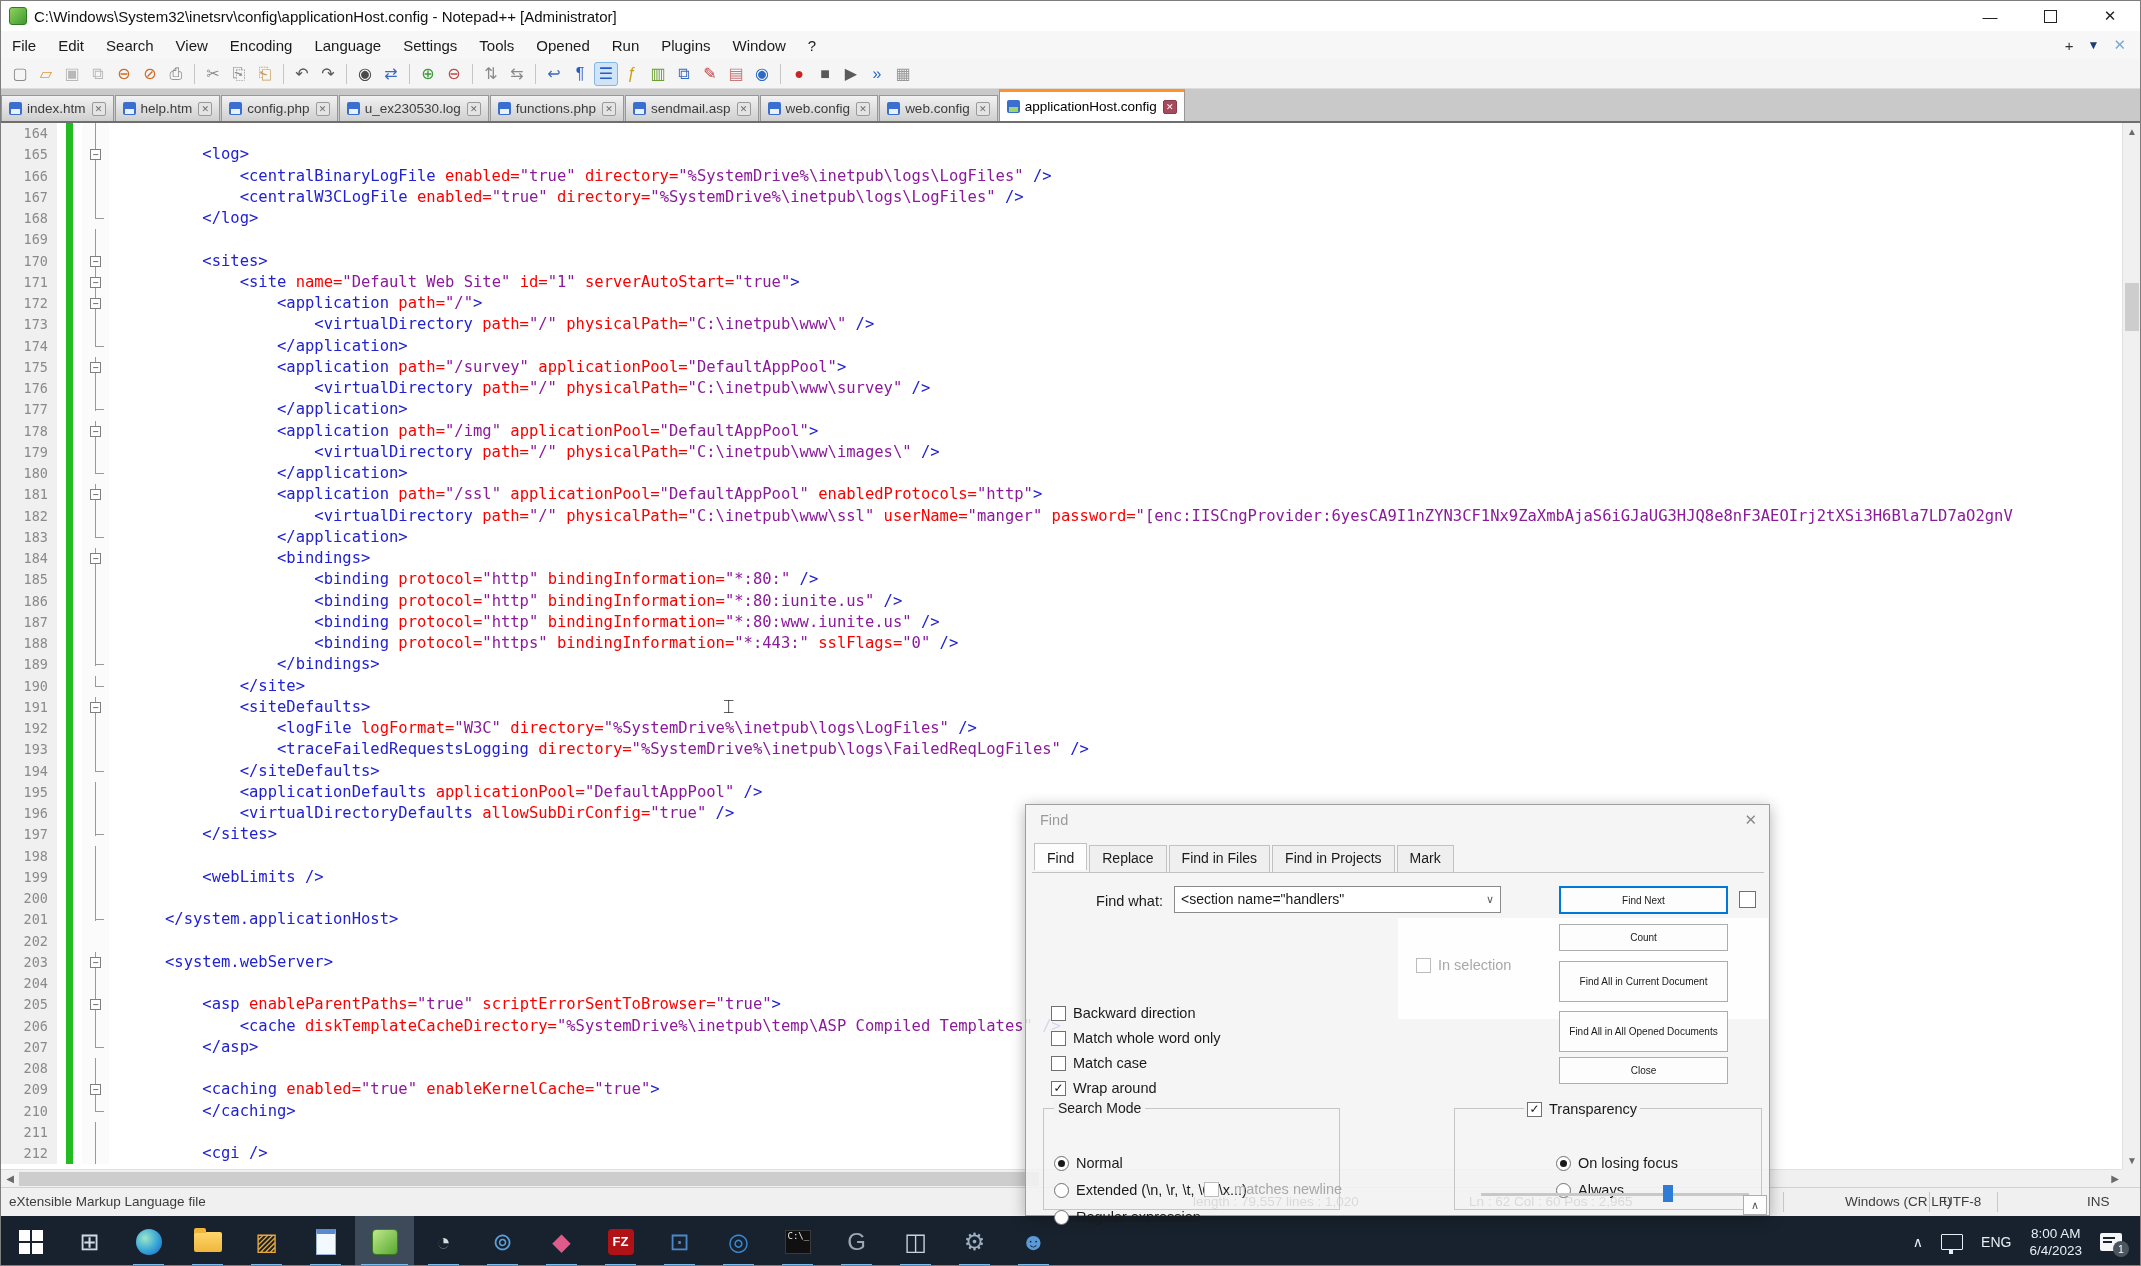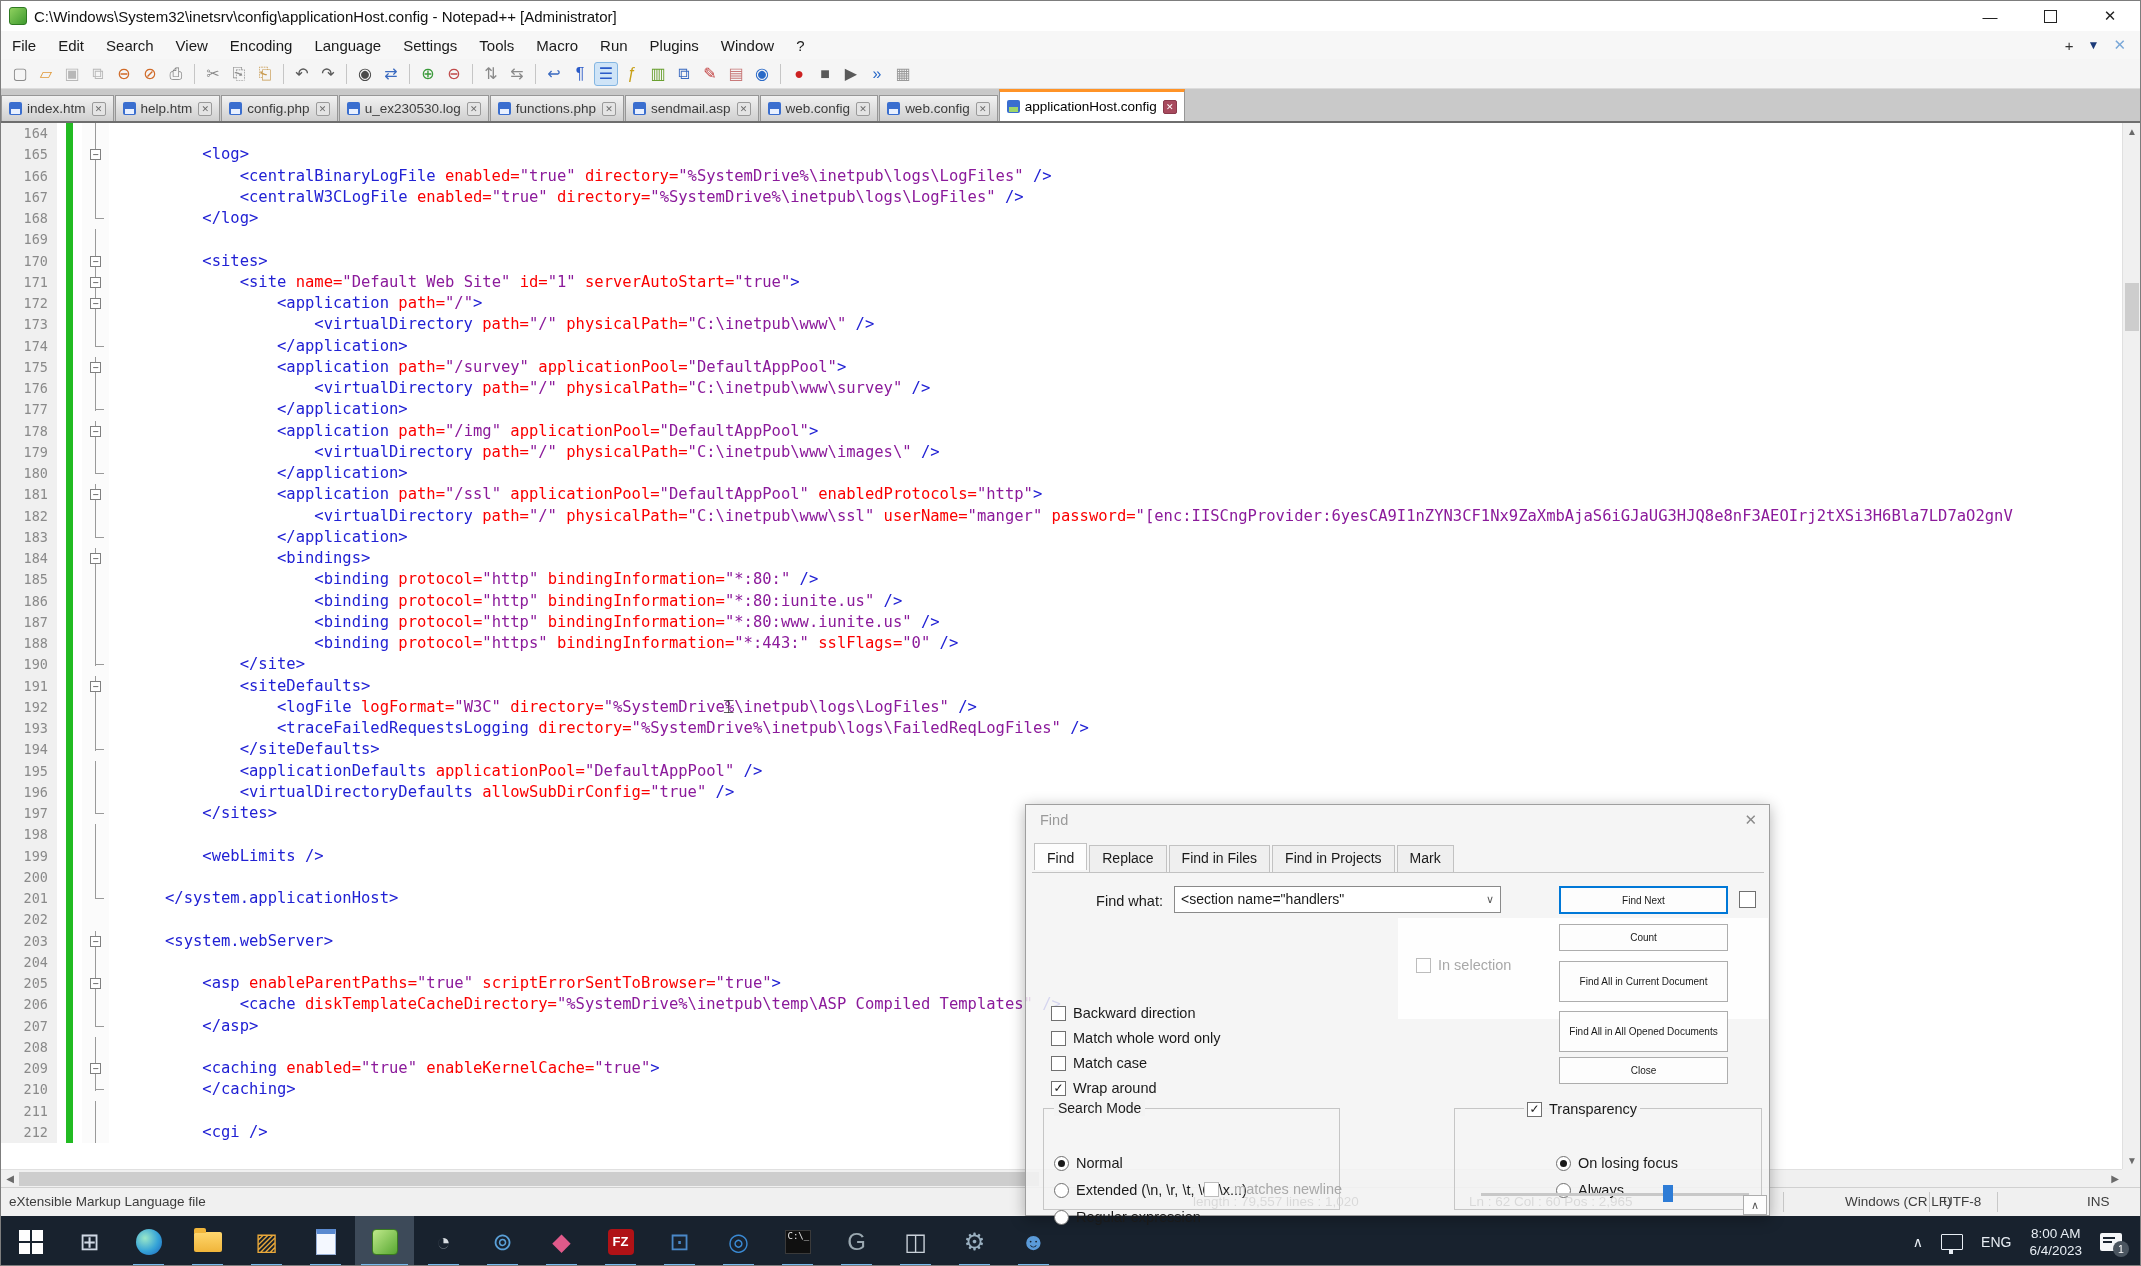--- a/index.html
+++ b/index.html
@@ -133,21 +133,21 @@
   <div id="menubar">
 
     <div class="menu-item">File</div>
       <div class="menu-item">Edit</div>
       <div class="menu-item">Search</div>
       <div class="menu-item">View</div>
       <div class="menu-item">Encoding</div>
       <div class="menu-item">Language</div>
       <div class="menu-item">Settings</div>
       <div class="menu-item">Tools</div>
-      <div class="menu-item">Macro</div>
+      <div class="menu-item">Opened</div>
       <div class="menu-item">Run</div>
       <div class="menu-item">Plugins</div>
       <div class="menu-item">Window</div>
       <div class="menu-item">?</div>
       <div id="menubar-right">
       <span id="tab-plus">+</span>
       <span id="tab-drop">▼</span>
       <span id="tab-x">✕</span>
     </div>
   </div>
@@ -261,20 +261,21 @@
       <div class="line"><span class="lnum">179</span><span class="chg"></span><span class="fold"><i class="vl"></i></span><span class="codeln"><span class="tk-p">                </span><span class="tk-t">&lt;virtualDirectory</span><span class="tk-a"> path=</span><span class="tk-v">"/"</span><span class="tk-a"> physicalPath=</span><span class="tk-v">"C:\inetpub\www\images\"</span><span class="tk-t"> /&gt;</span></span></div>
       <div class="line"><span class="lnum">180</span><span class="chg"></span><span class="fold"><i class="vl half"></i><i class="hl"></i></span><span class="codeln"><span class="tk-p">            </span><span class="tk-t">&lt;/application&gt;</span></span></div>
       <div class="line"><span class="lnum">181</span><span class="chg"></span><span class="fold"><i class="vl"></i><i class="fbx">−</i></span><span class="codeln"><span class="tk-p">            </span><span class="tk-t">&lt;application</span><span class="tk-a"> path=</span><span class="tk-v">"/ssl"</span><span class="tk-a"> applicationPool=</span><span class="tk-v">"DefaultAppPool"</span><span class="tk-a"> enabledProtocols=</span><span class="tk-v">"http"</span><span class="tk-t">&gt;</span></span></div>
       <div class="line"><span class="lnum">182</span><span class="chg"></span><span class="fold"><i class="vl"></i></span><span class="codeln"><span class="tk-p">                </span><span class="tk-t">&lt;virtualDirectory</span><span class="tk-a"> path=</span><span class="tk-v">"/"</span><span class="tk-a"> physicalPath=</span><span class="tk-v">"C:\inetpub\www\ssl"</span><span class="tk-a"> userName=</span><span class="tk-v">"manger"</span><span class="tk-a"> password=</span><span class="tk-v">"[enc:IISCngProvider:6yesCA9I1nZYN3CF1Nx9ZaXmbAjaS6iGJaUG3HJQ8e8nF3AEOIrj2tXSi3H6Bla7LD7aO2gnV</span></span></div>
       <div class="line"><span class="lnum">183</span><span class="chg"></span><span class="fold"><i class="vl half"></i><i class="hl"></i></span><span class="codeln"><span class="tk-p">            </span><span class="tk-t">&lt;/application&gt;</span></span></div>
       <div class="line"><span class="lnum">184</span><span class="chg"></span><span class="fold"><i class="vl"></i><i class="fbx">−</i></span><span class="codeln"><span class="tk-p">            </span><span class="tk-t">&lt;bindings&gt;</span></span></div>
       <div class="line"><span class="lnum">185</span><span class="chg"></span><span class="fold"><i class="vl"></i></span><span class="codeln"><span class="tk-p">                </span><span class="tk-t">&lt;binding</span><span class="tk-a"> protocol=</span><span class="tk-v">"http"</span><span class="tk-a"> bindingInformation=</span><span class="tk-v">"*:80:"</span><span class="tk-t"> /&gt;</span></span></div>
       <div class="line"><span class="lnum">186</span><span class="chg"></span><span class="fold"><i class="vl"></i></span><span class="codeln"><span class="tk-p">                </span><span class="tk-t">&lt;binding</span><span class="tk-a"> protocol=</span><span class="tk-v">"http"</span><span class="tk-a"> bindingInformation=</span><span class="tk-v">"*:80:iunite.us"</span><span class="tk-t"> /&gt;</span></span></div>
       <div class="line"><span class="lnum">187</span><span class="chg"></span><span class="fold"><i class="vl"></i></span><span class="codeln"><span class="tk-p">                </span><span class="tk-t">&lt;binding</span><span class="tk-a"> protocol=</span><span class="tk-v">"http"</span><span class="tk-a"> bindingInformation=</span><span class="tk-v">"*:80:www.iunite.us"</span><span class="tk-t"> /&gt;</span></span></div>
       <div class="line"><span class="lnum">188</span><span class="chg"></span><span class="fold"><i class="vl"></i></span><span class="codeln"><span class="tk-p">                </span><span class="tk-t">&lt;binding</span><span class="tk-a"> protocol=</span><span class="tk-v">"https"</span><span class="tk-a"> bindingInformation=</span><span class="tk-v">"*:443:"</span><span class="tk-a"> sslFlags=</span><span class="tk-v">"0"</span><span class="tk-t"> /&gt;</span></span></div>
+      <div class="line"><span class="lnum">189</span><span class="chg"></span><span class="fold"><i class="vl half"></i><i class="hl"></i></span><span class="codeln"><span class="tk-p">            </span><span class="tk-t">&lt;/bindings&gt;</span></span></div>
       <div class="line"><span class="lnum">190</span><span class="chg"></span><span class="fold"><i class="vl half"></i><i class="hl"></i></span><span class="codeln"><span class="tk-p">        </span><span class="tk-t">&lt;/site&gt;</span></span></div>
       <div class="line"><span class="lnum">191</span><span class="chg"></span><span class="fold"><i class="vl"></i><i class="fbx">−</i></span><span class="codeln"><span class="tk-p">        </span><span class="tk-t">&lt;siteDefaults&gt;</span></span></div>
       <div class="line"><span class="lnum">192</span><span class="chg"></span><span class="fold"><i class="vl"></i></span><span class="codeln"><span class="tk-p">            </span><span class="tk-t">&lt;logFile</span><span class="tk-a"> logFormat=</span><span class="tk-v">"W3C"</span><span class="tk-a"> directory=</span><span class="tk-v">"%SystemDrive%\inetpub\logs\LogFiles"</span><span class="tk-t"> /&gt;</span></span></div>
       <div class="line"><span class="lnum">193</span><span class="chg"></span><span class="fold"><i class="vl"></i></span><span class="codeln"><span class="tk-p">            </span><span class="tk-t">&lt;traceFailedRequestsLogging</span><span class="tk-a"> directory=</span><span class="tk-v">"%SystemDrive%\inetpub\logs\FailedReqLogFiles"</span><span class="tk-t"> /&gt;</span></span></div>
       <div class="line"><span class="lnum">194</span><span class="chg"></span><span class="fold"><i class="vl half"></i><i class="hl"></i></span><span class="codeln"><span class="tk-p">        </span><span class="tk-t">&lt;/siteDefaults&gt;</span></span></div>
       <div class="line"><span class="lnum">195</span><span class="chg"></span><span class="fold"><i class="vl"></i></span><span class="codeln"><span class="tk-p">        </span><span class="tk-t">&lt;applicationDefaults</span><span class="tk-a"> applicationPool=</span><span class="tk-v">"DefaultAppPool"</span><span class="tk-t"> /&gt;</span></span></div>
       <div class="line"><span class="lnum">196</span><span class="chg"></span><span class="fold"><i class="vl"></i></span><span class="codeln"><span class="tk-p">        </span><span class="tk-t">&lt;virtualDirectoryDefaults</span><span class="tk-a"> allowSubDirConfig=</span><span class="tk-v">"true"</span><span class="tk-t"> /&gt;</span></span></div>
       <div class="line"><span class="lnum">197</span><span class="chg"></span><span class="fold"><i class="vl half"></i><i class="hl"></i></span><span class="codeln"><span class="tk-p">    </span><span class="tk-t">&lt;/sites&gt;</span></span></div>
       <div class="line"><span class="lnum">198</span><span class="chg"></span><span class="fold"><i class="vl"></i></span><span class="codeln"></span></div>
       <div class="line"><span class="lnum">199</span><span class="chg"></span><span class="fold"><i class="vl"></i></span><span class="codeln"><span class="tk-p">    </span><span class="tk-t">&lt;webLimits /&gt;</span></span></div>

